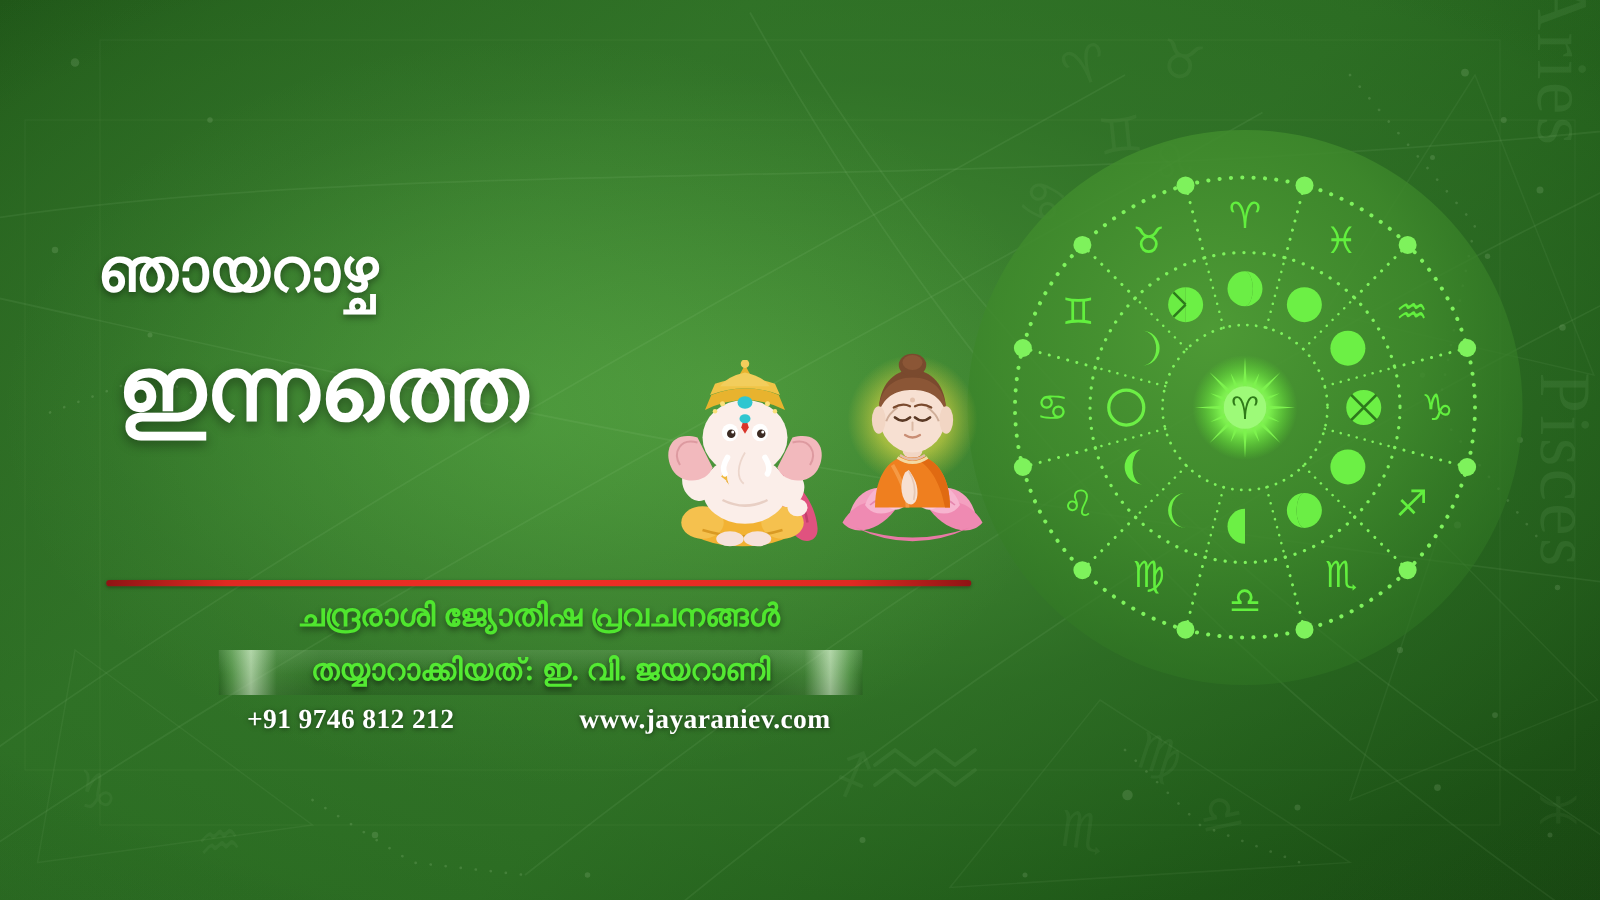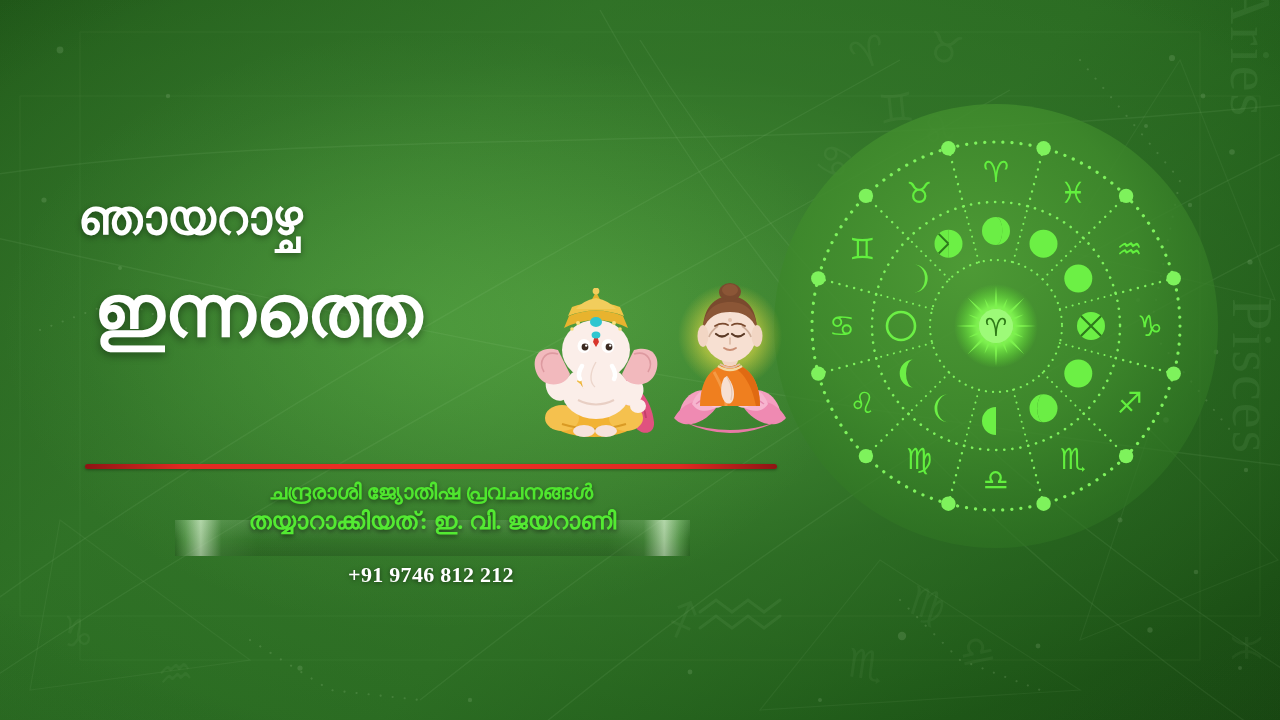--- a/index.html
+++ b/index.html
@@ -109,21 +109,21 @@
     box-shadow:0 1px 3px rgba(0,0,0,0.35);
   }
 
   #tagline{
     position:absolute;
     left:85px; top:480px;
     width:692px;
     text-align:center;
     font-family:"Liberation Serif", serif;
     font-weight:700;
-    font-size:21px;
+    font-size:25px;
     color:#4fe62e;
     text-shadow:0 2px 5px rgba(0,0,0,0.45);
     white-space:nowrap;
   }
 
   
   #ribbon{
     position:absolute;
     left:175px; top:520px;
     width:515px; height:36px;
@@ -144,21 +144,21 @@
        rgba(150,215,135,0.38) 98%,
        rgba(120,190,105,0.00) 100%);
   }
   #ribbon .rb-shade{
     position:absolute; inset:0;
     background:linear-gradient(180deg, rgba(255,255,255,0.10) 0%, rgba(0,0,0,0.05) 55%, rgba(0,0,0,0.14) 100%);
   }
 
   #author-line{
     position:absolute;
-    left:175px; top:508px;
+    left:175px; top:524px;
     width:515px;
     text-align:center;
     font-family:"Liberation Serif", serif;
     font-weight:700;
     font-size:24px;
     color:#53ea32;
     text-shadow:0 2px 4px rgba(0,0,0,0.5);
     white-space:nowrap;
   }
 
@@ -479,20 +479,21 @@
 
     <div id="ribbon">
       <div class="rb-bar"></div>
       <div class="rb-shade"></div>
     </div>
 
     <div id="author-line">തയ്യാറാക്കിയത്: ഇ. വി. ജയറാണി</div>
 
     <div id="contact-row">
       <span class="ct">+91 9746 812 212</span>
+      <span class="ct">www.jayaraniev.com</span>
     </div>
   </div>
 
   <div id="deities">
 
     <svg id="deity-ganesha" width="136" height="160" viewBox="0 0 136 160">
 
       <path d="M86 86 C108 92, 124 112, 126 134 C127 144, 118 148, 110 142
                C100 134, 96 118, 84 108 Z" fill="#e0527f"></path>
       <path d="M88 92 C104 98, 116 114, 118 130" stroke="#c43f6b" stroke-width="2" fill="none"></path>

